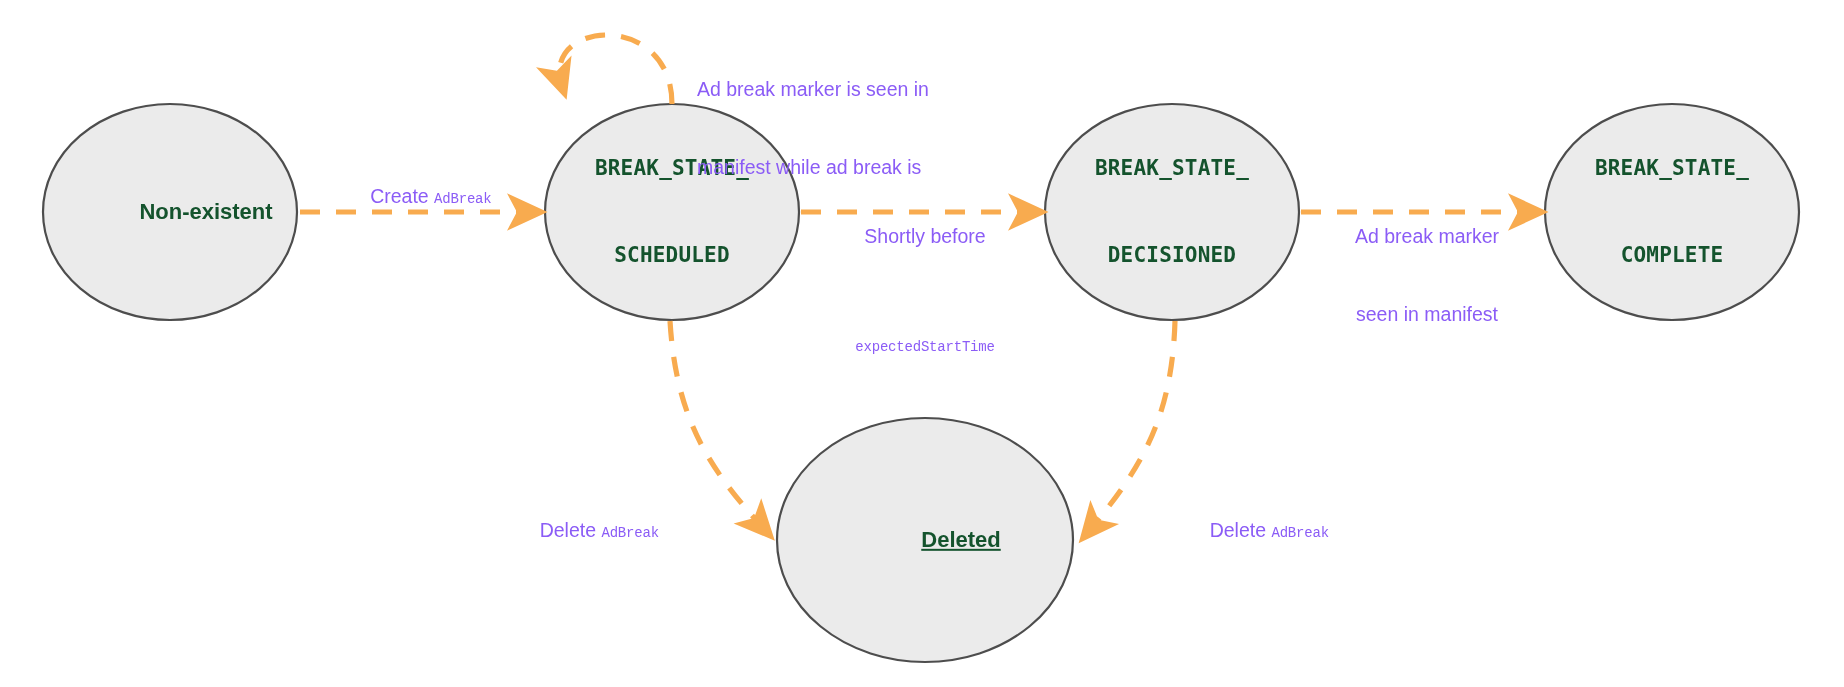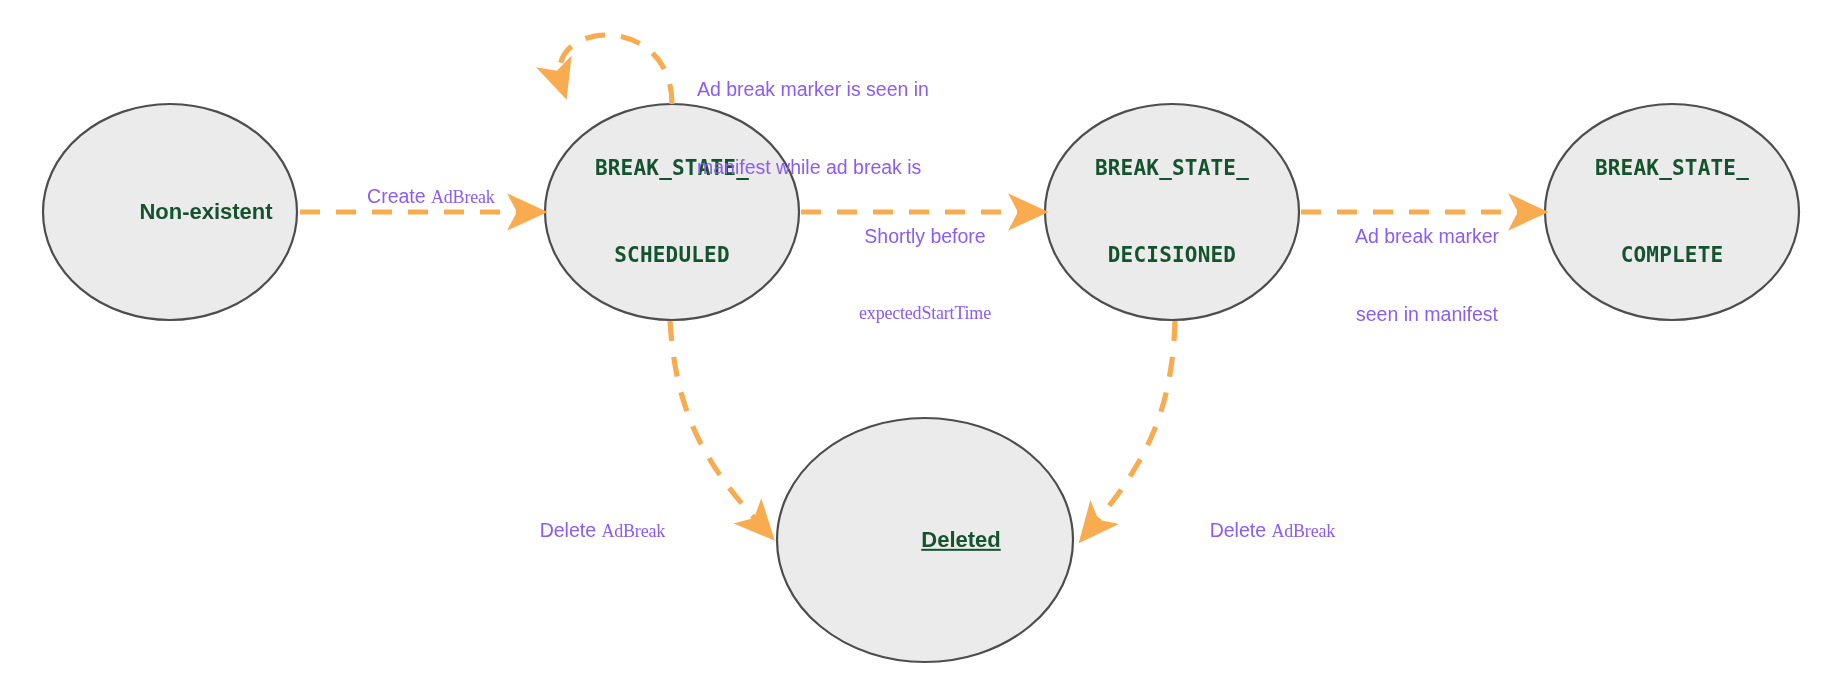--- a/index.html
+++ b/index.html
@@ -34,23 +34,24 @@
   }
   .edge-label{
     position:absolute;
     font-size:19.5px;
     color:#8b5cf6;
     line-height:1.33;
     white-space:pre;
     font-family:"Liberation Sans", sans-serif;
   }
   .edge-label .mono{
-    font-family:Liberation Serif, serif;
-    font-size:18px;
+    font-family:Liberation Mono, monospace;
+    font-size:14px;
     letter-spacing:-0.2px;
+    margin-top:36px;
   }
   .edge-label.center{transform:translateX(-50%);text-align:center;}
 </style>
 </head>
 <body>
 
 <div id="stage">
 
   <svg class="layer" viewBox="0 0 1844 687" xmlns="http://www.w3.org/2000/svg">
     <defs>

